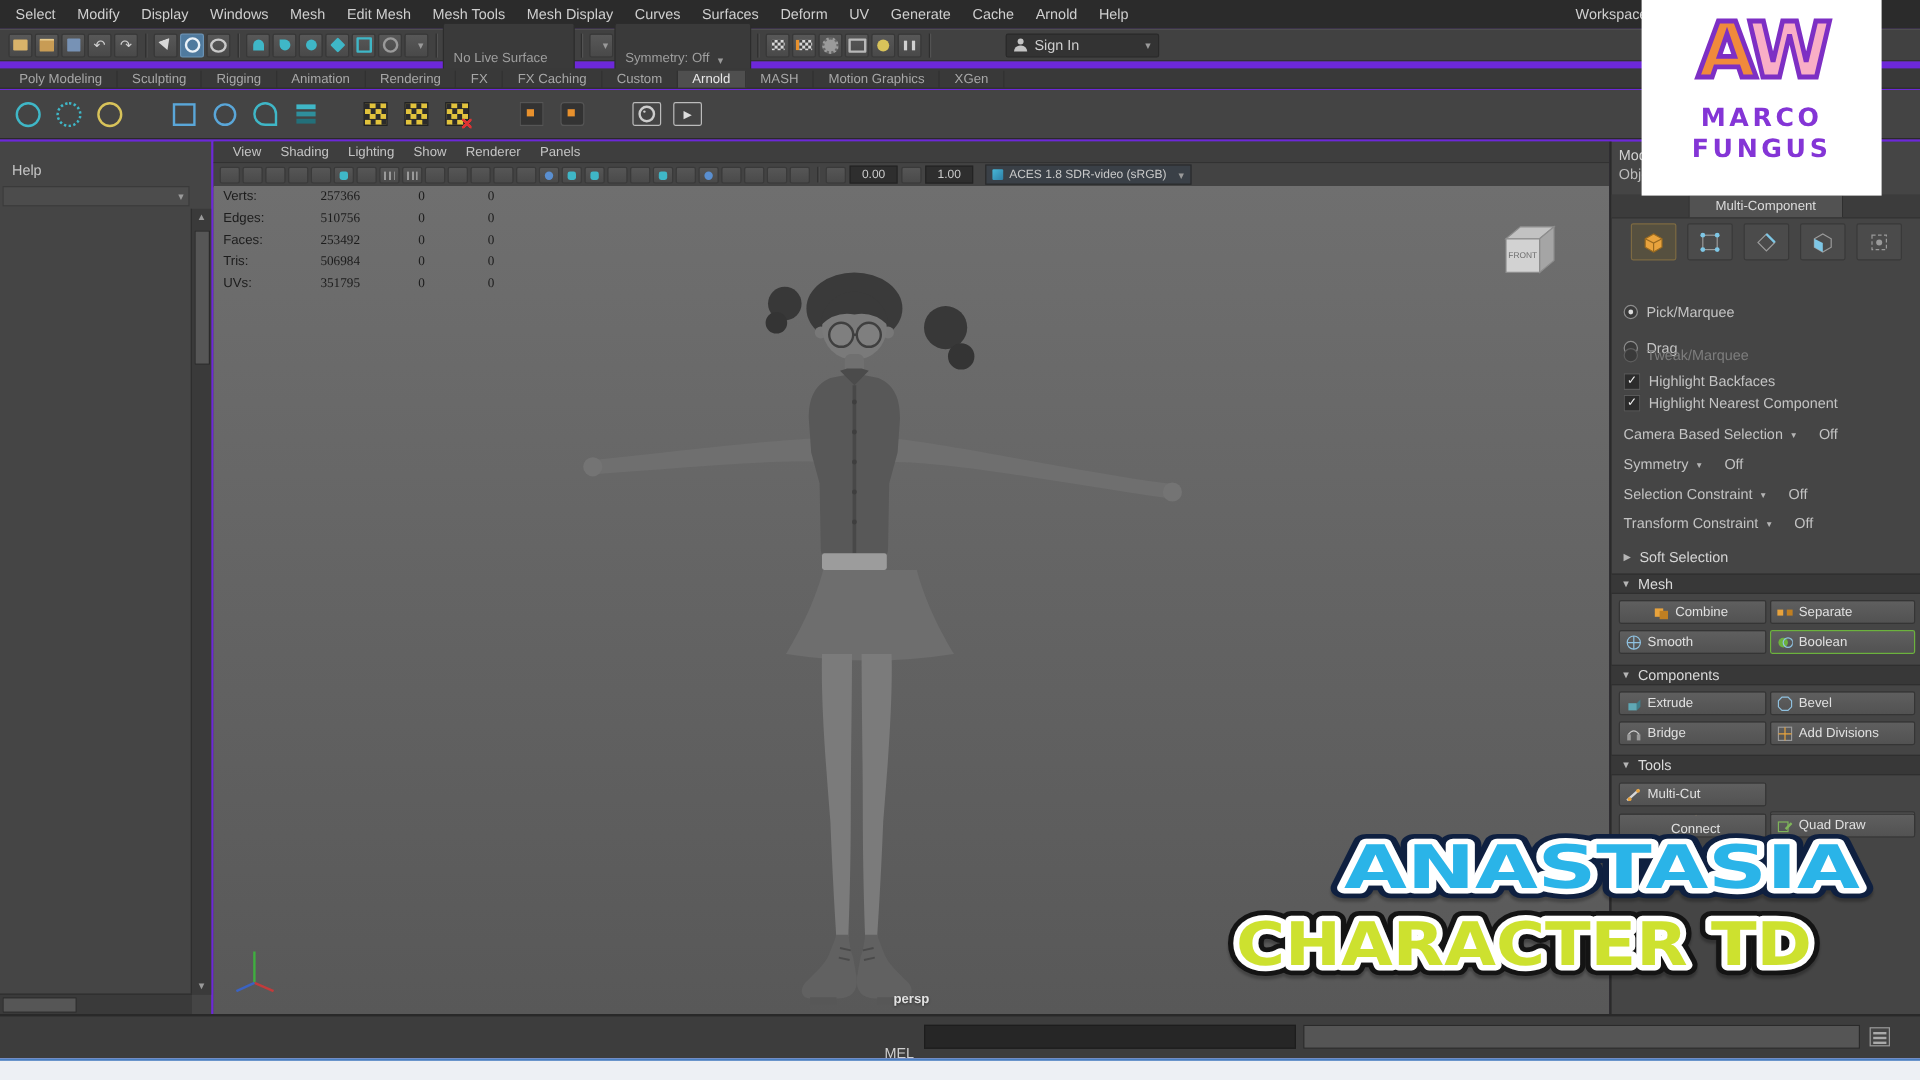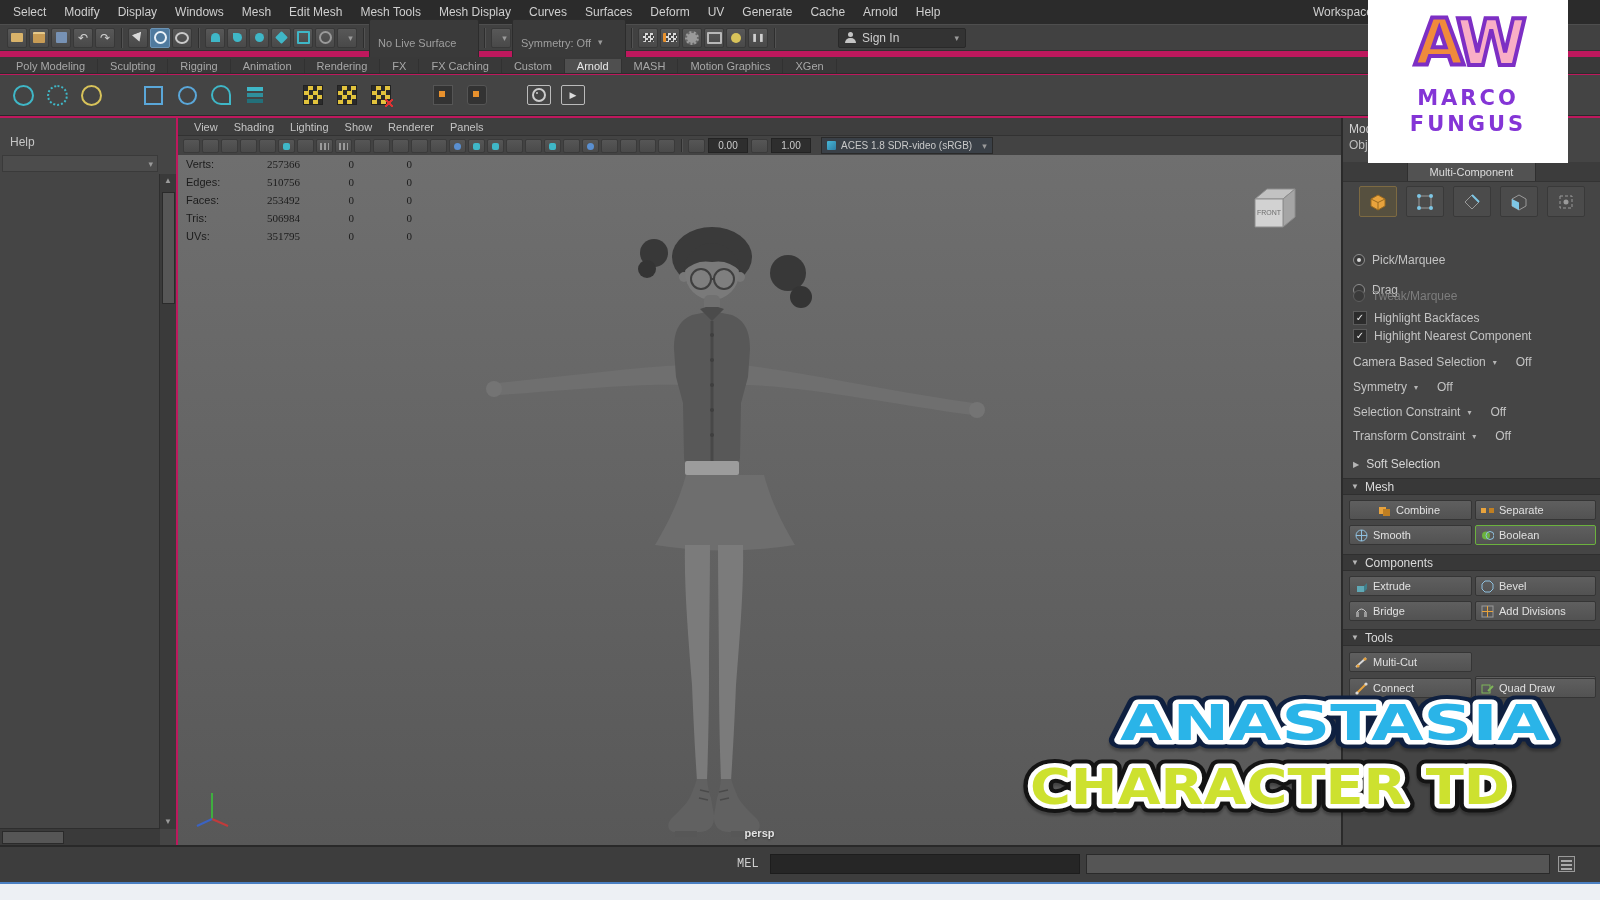--- a/index.html
+++ b/index.html
@@ -1,34 +1,34 @@
 <!DOCTYPE html>
 <html><head>
 <meta charset="utf-8">
 <style>
   html,body{margin:0;padding:0;background:#222;}
-  #app{position:relative;width:1600px;height:900px;overflow:hidden;background:#be185d;
+  #app{position:relative;width:1600px;height:900px;overflow:hidden;background:#6d28d9;
        font-family:"Liberation Sans",sans-serif;font-size:12px;color:#c8c8c8;}
   
   .menubar{position:absolute;left:0;top:0;width:1600px;height:24px;background:#2b2b2b;
            display:flex;align-items:center;padding-left:4px;box-sizing:border-box;}
   .mi{padding:0 9px;line-height:24px;color:#cfcfcf;white-space:nowrap;}
   .ws{position:absolute;left:1313px;top:0;line-height:24px;color:#cfcfcf;}
   
   .toolbar{position:absolute;left:0;top:24px;width:1600px;height:27px;background:#414141;
            border-top:1px solid #4e4e4e;border-bottom:1px solid #323232;display:flex;
            align-items:center;padding-left:6px;box-sizing:border-box;}
   .tbi{width:20px;height:20px;margin:0 1px;background:linear-gradient(#585858,#494949);
        border:1px solid #383838;border-radius:2px;box-sizing:border-box;display:flex;
        align-items:center;justify-content:center;font-size:12px;color:#d2d2d2;position:relative;}
   .tbi.active{background:#4f7a9e;border-color:#6b93b5;}
   .sep{width:1px;height:20px;background:#2e2e2e;margin:0 5px;box-shadow:1px 0 0 #525252;}
   .chip{display:inline-block;border-radius:1px;}
   .tb-field{height:18px;background:#3a3a3a;border:1px solid #2c2c2c;color:#9f9f9f;
-            font-size:11px;display:flex;align-items:flex-start;padding:17px 8px;border-radius:2px;white-space:nowrap;margin-top:16px;}
+            font-size:11px;display:flex;align-items:flex-end;padding:17px 8px;border-radius:2px;white-space:nowrap;margin-top:16px;}
   .dd{font-size:9px;color:#9a9a9a;margin-left:7px;}
   .signin{width:128px;height:20px;margin-left:58px;background:#333;border:1px solid #292929;
           border-radius:2px;display:flex;align-items:center;padding:0 6px;color:#cfcfcf;box-sizing:border-box;}
   .person{width:11px;height:11px;position:relative;margin-right:6px;}
   .person::before{content:"";position:absolute;left:3px;top:0;width:5px;height:5px;border-radius:50%;background:#c4c4c4;}
   .person::after{content:"";position:absolute;left:0px;top:6px;width:11px;height:5px;border-radius:5px 5px 0 0;background:#c4c4c4;}
   .signin .dd{margin-left:auto;}
   
   .shelftabs{position:absolute;left:0;top:57px;width:1600px;height:17px;background:#393939;
              display:flex;align-items:flex-end;padding-left:4px;box-sizing:border-box;border-bottom:1px solid #2d2d2d;}
@@ -117,21 +117,21 @@
         border-bottom:1px solid #2f2f2f;display:flex;align-items:center;gap:6px;padding-left:8px;box-sizing:border-box;color:#dadada;}
   .tkbtn{position:absolute;height:20px;display:flex;align-items:center;gap:5px;padding-left:5px;
          background:linear-gradient(#5f5f5f,#525252);border:1px solid #353535;border-radius:2px;
          font-size:11px;color:#e0e0e0;box-sizing:border-box;white-space:nowrap;}
   .tkbtn.green{border-color:#6cb23e;}
   .colL{left:6px;width:123px;}
   .colR{left:132px;width:121px;}
   
   .statusbar{position:absolute;left:0;top:845px;width:1600px;height:37px;background:#3d3d3d;
              border-top:2px solid #292929;box-sizing:border-box;}
-  .mel{position:absolute;left:737px;top:10px;color:#cfcfcf;font-family:Liberation Mono, monospace;}
+  .mel{position:absolute;left:737px;top:24px;color:#cfcfcf;}
   .cmd1{position:absolute;left:770px;top:7px;width:310px;height:20px;background:#262626;
         border:1px solid #1d1d1d;box-sizing:border-box;color:#ccc;font-family:"DejaVu Sans Mono",monospace;padding:0 4px;}
   .cmd2{position:absolute;left:1086px;top:7px;width:464px;height:20px;background:#555;
         border:1px solid #2a2a2a;box-sizing:border-box;color:#ddd;padding:0 4px;}
   .script-ic{position:absolute;left:1558px;top:9px;width:17px;height:16px;border:1px solid #9a9a9a;
              background:#454545;box-sizing:border-box;}
   .script-ic::after{content:"";position:absolute;left:2px;top:3px;width:11px;height:2px;background:#aaa;
              box-shadow:0 4px 0 #aaa,0 8px 0 #aaa;}
   .videostrip{position:absolute;left:0;top:882px;width:1600px;height:18px;background:#edf0f4;border-top:2px solid #4a7fc1;}
   
@@ -656,21 +656,21 @@
         </svg>
       <span>Multi-Cut</span>
     </div>
     <div class="tkbtn colR" style="top:558px;gap:40px;">
       <svg width="13" height="13" viewBox="0 0 13 13">
           <rect x="1" y="1" width="11" height="11" fill="none" stroke="#9a9a9a" stroke-dasharray="2 2"></rect>
           <circle cx="6.5" cy="6.5" r="2.3" fill="#e8a33d"></circle>
         </svg>
       <span>Target Weld</span>
     </div>
-    <div class="tkbtn colL" style="top:560px;">
+    <div class="tkbtn colL" style="top:560px;flex-direction:column;">
       <svg width="13" height="13" viewBox="0 0 13 13">
           <path d="M2,11 L11,2" stroke="#e8a33d" stroke-width="2"></path>
           <circle cx="2" cy="11" r="1.6" fill="#d8d8d8"></circle>
           <circle cx="11" cy="2" r="1.6" fill="#d8d8d8"></circle>
         </svg>
       <span>Connect</span>
     </div>
     <div class="tkbtn colR" style="top:560px;">
       <svg width="13" height="13" viewBox="0 0 13 13">
           <rect x="1" y="3" width="8" height="8" fill="none" stroke="#7fb55a"></rect>

